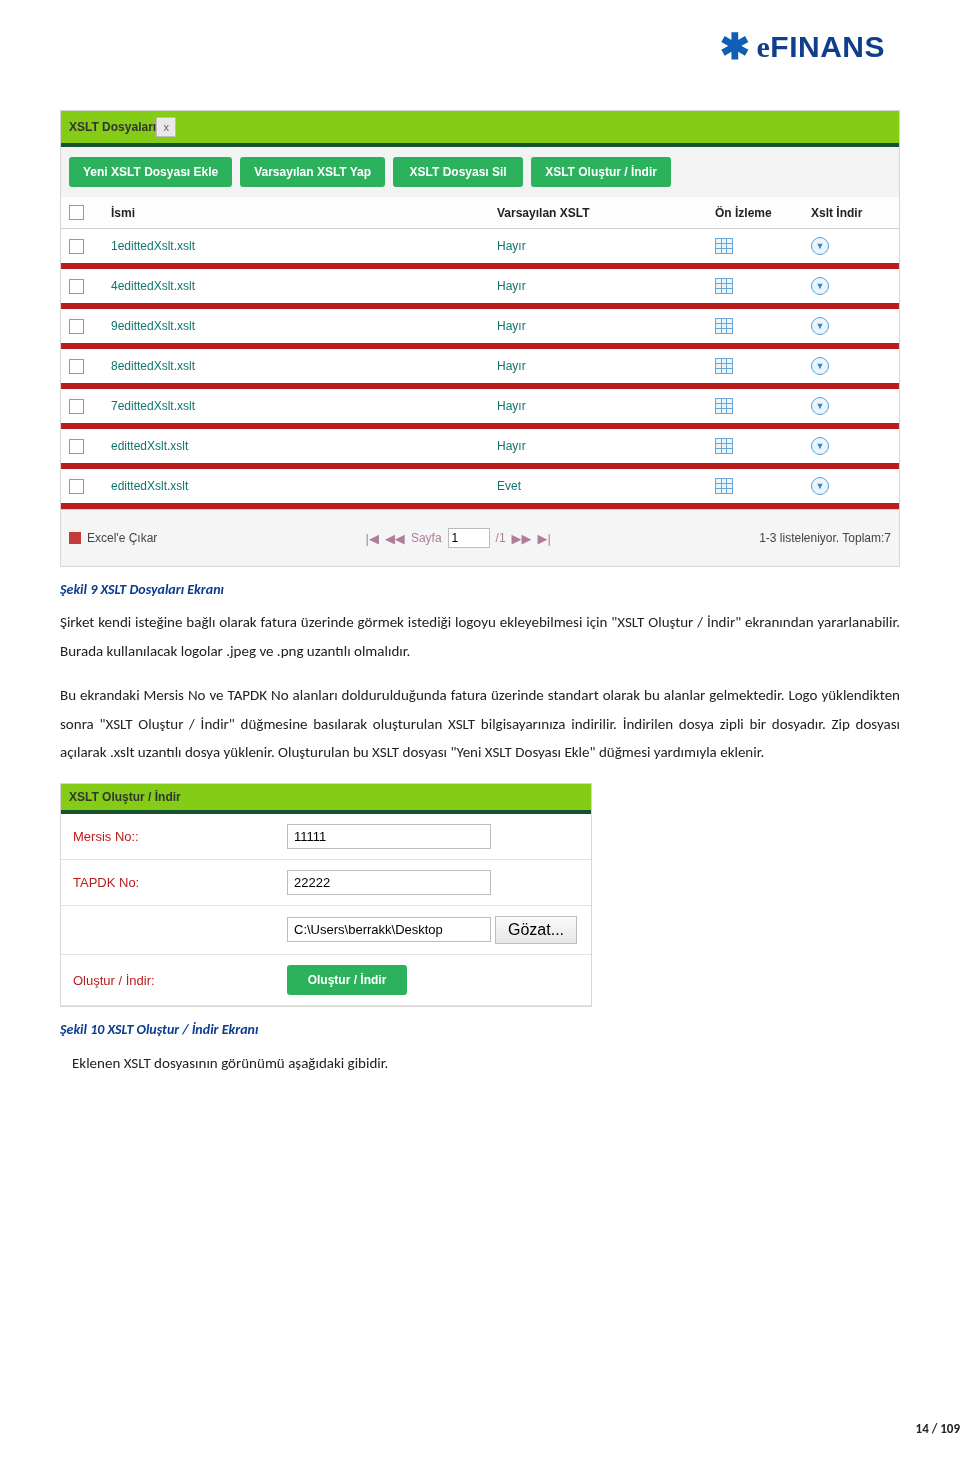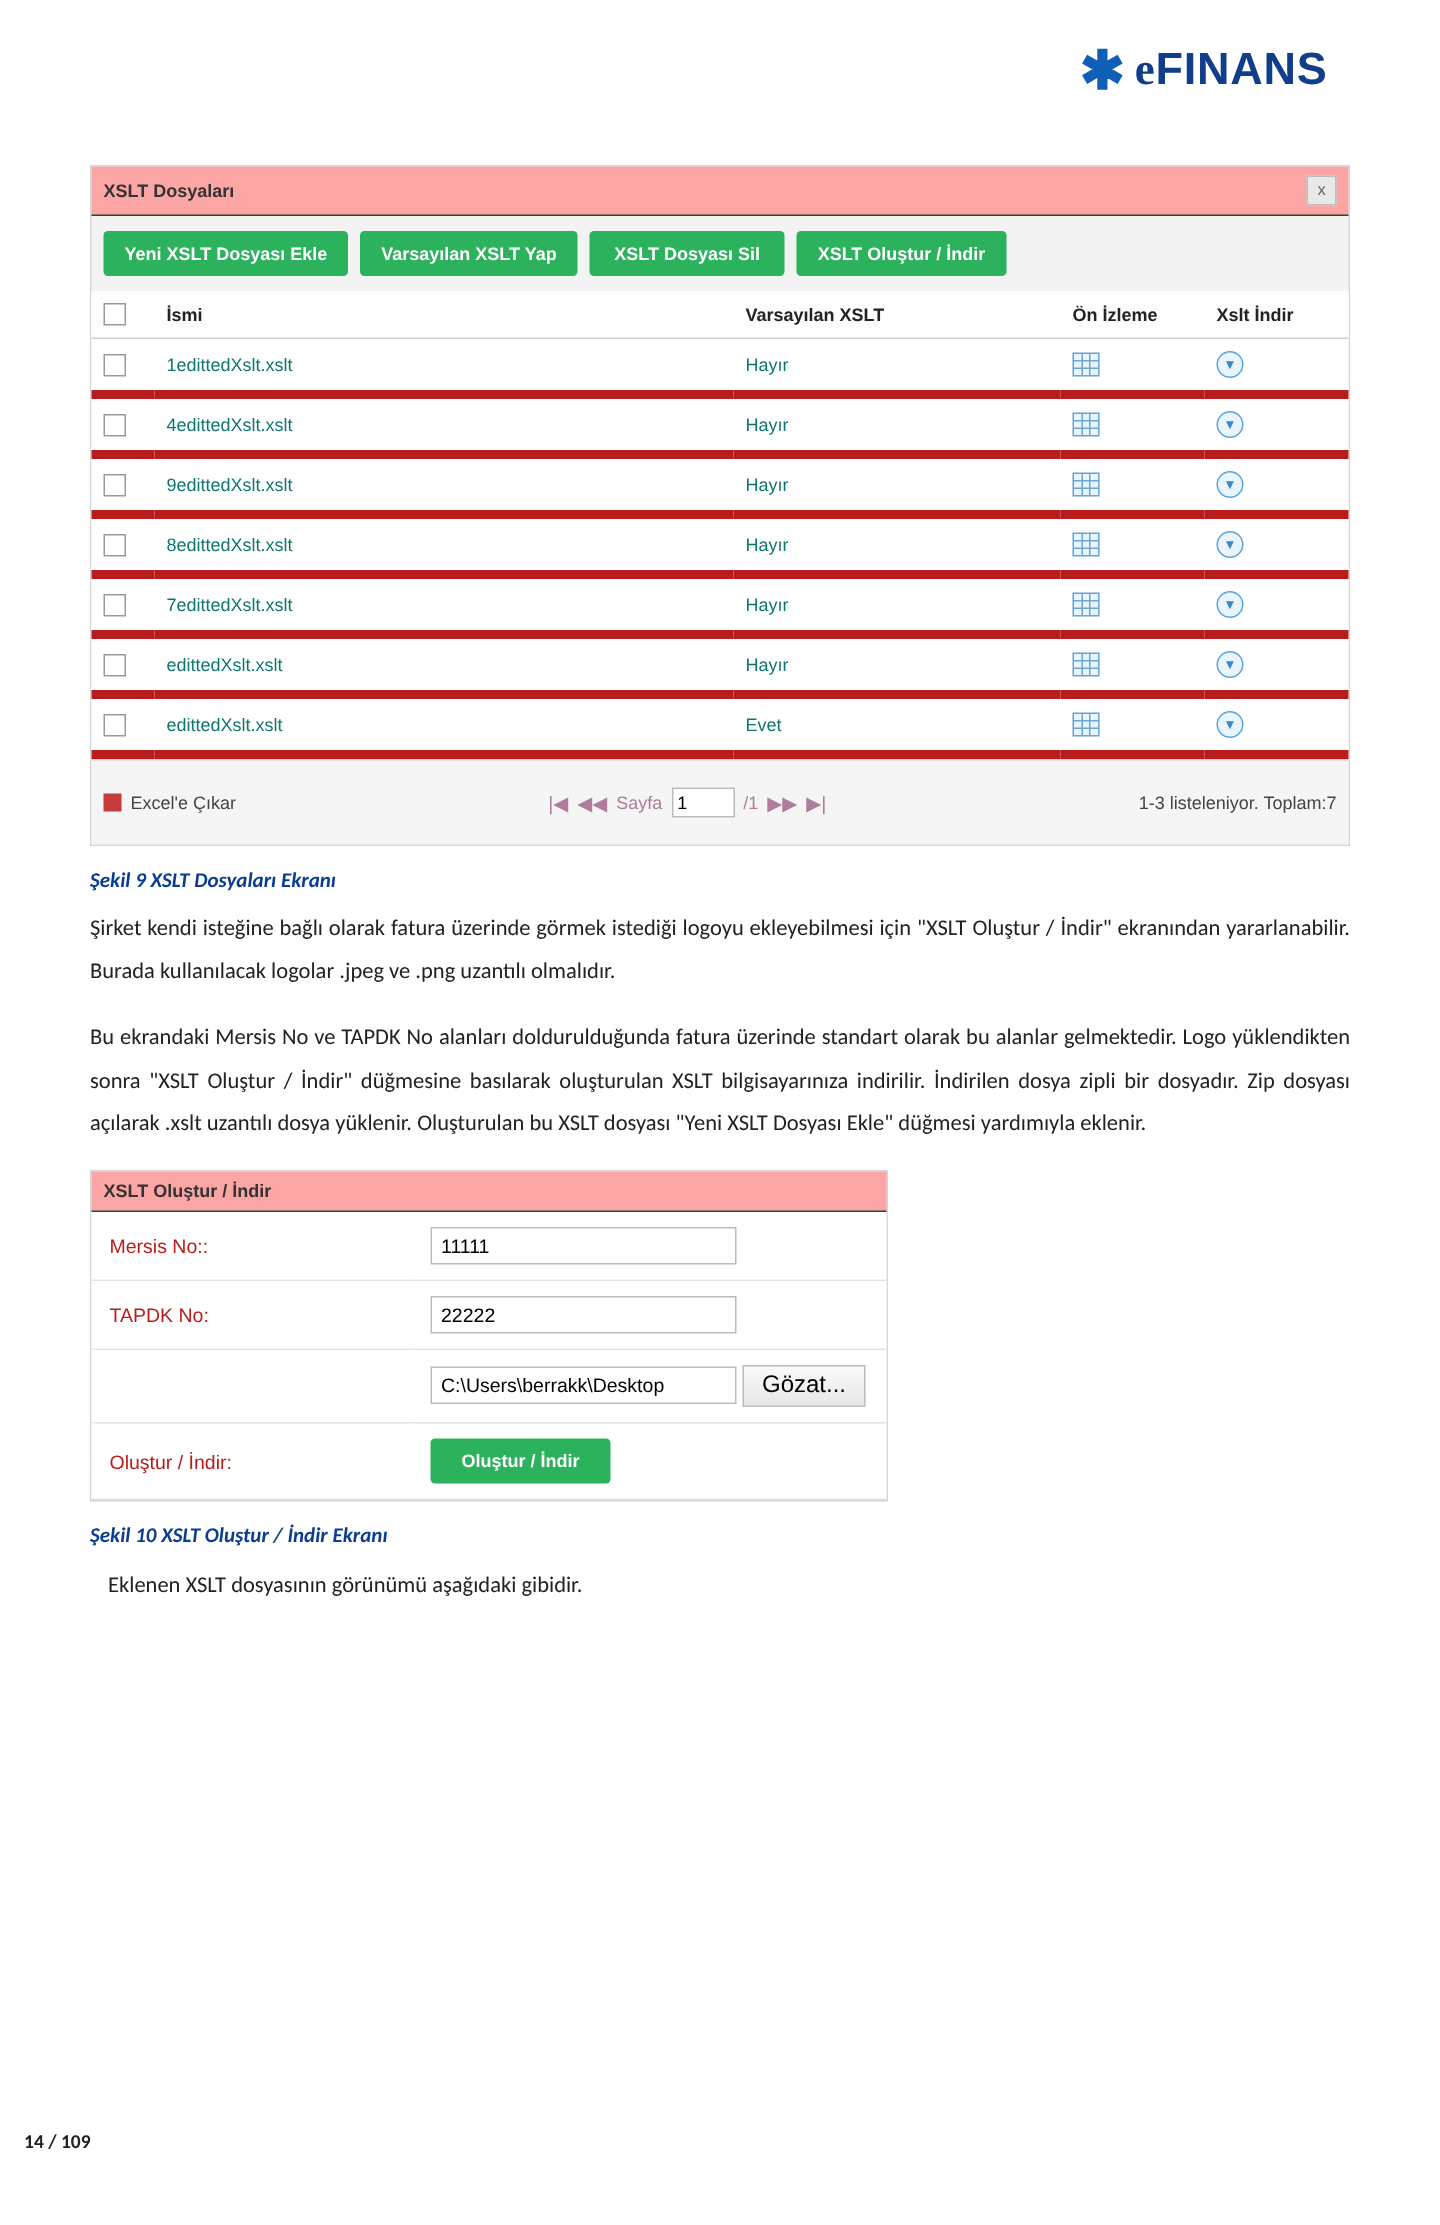--- a/index.html
+++ b/index.html
@@ -33,22 +33,22 @@
     font-size: 36px;
     line-height: 1;
     font-weight: 900;
   }
   .logo .e { font-family: Georgia, 'Times New Roman', serif; font-style: normal; font-weight: 800; }
   .logo .finans { font-family: Arial, sans-serif; font-weight: 800; }
   .content { margin-top: 90px; }
 
   .panel { border: 1px solid #d6d6d6; background: #f3f3f3; font-family: Arial, sans-serif; font-size: 12px; }
   .panel-title-bar {
-    display: flex; justify-content: space-between; align-items: center;
-    padding: 6px 8px; border-bottom: 1px solid #14532d; background: #fca5a5;
+    display: flex; align-items: center;
+    padding: 6px 8px; border-bottom: 4px solid #14532d; background: #84cc16;
   }
   .panel-title { font-weight: 700; color: #333; }
   .close-btn {
     width: 18px; height: 18px; border: 1px solid #bdbdbd; background: #e9e9e9;
     display: flex; align-items: center; justify-content: center;
     font-size: 11px; color: #666; cursor: pointer;
   }
   .action-bar { padding: 10px 8px; display: flex; gap: 8px; }
   .btn-action {
     background: #2cb25d; color: #fff; font-weight: 600; font-size: 12px;
@@ -110,21 +110,21 @@
   .file-row { display: flex; align-items: center; gap: 4px; }
   .browse-btn {
     border: 1px solid #bdbdbd; background: linear-gradient(#fafafa,#e6e6e6);
     padding: 4px 12px; font-size: 16px; cursor: pointer;
   }
   .btn-action.ml { margin-left: 0; min-width: 120px; }
 
   .sub-body-text { margin: 16px 0 0 12px; font-size: 15px; }
   .page-num {
     position: absolute; bottom: 24px; left: 16px; right: 0;
-    text-align: left; font-size: 13px; font-weight: 600;
+    text-align: right; font-size: 13px; font-weight: 600;
   }
 </style>
 </head>
 <body>
 
 <div class="page">
   <div class="logo">
     <span class="star">✱</span>
     <span><span class="e">e</span><span class="finans">FINANS</span></span>
   </div>

